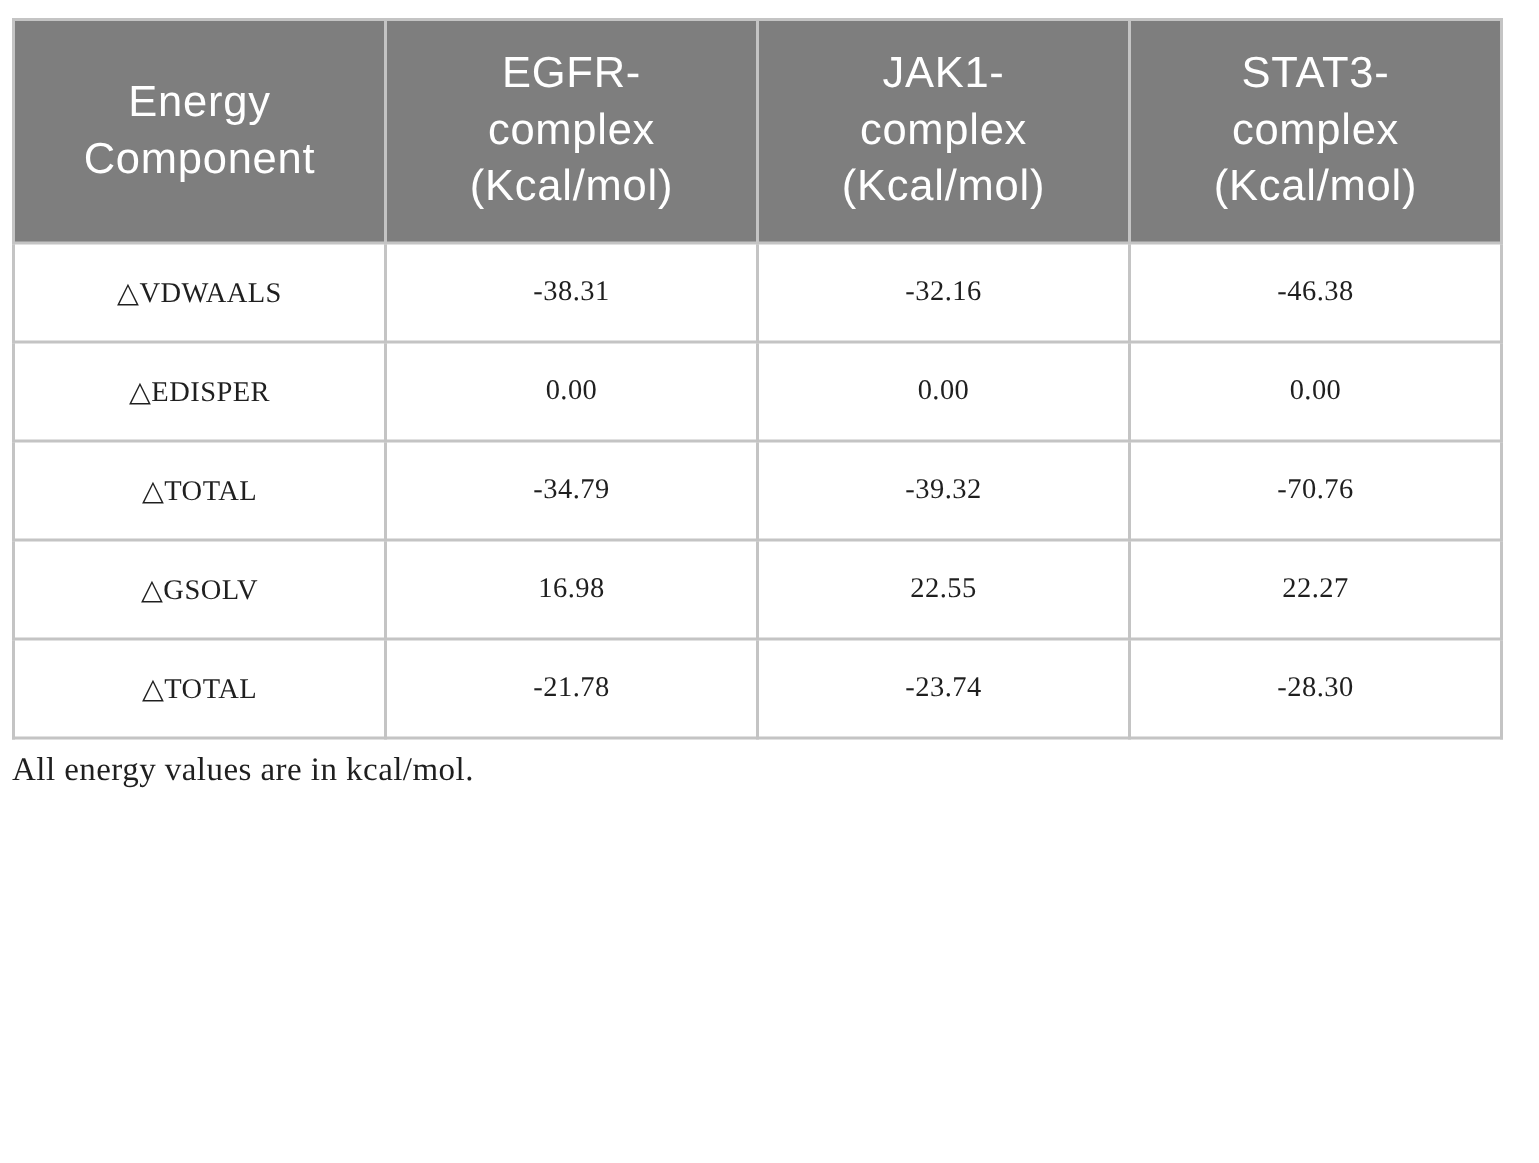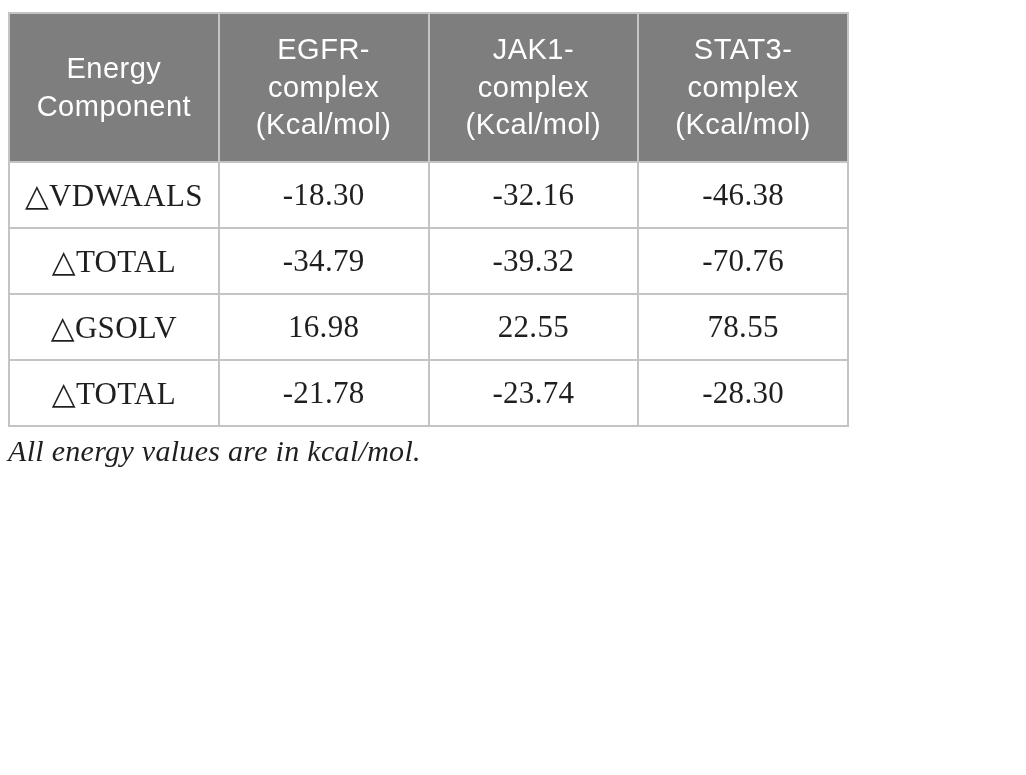--- a/index.html
+++ b/index.html
@@ -20,21 +20,21 @@
   }
   .figure {
     position: absolute;
     left: 8px;
     top: 12px;
     width: 1010px;
   }
   table.energy-table {
     border-collapse: collapse;
     table-layout: fixed;
-    width: 841px;
+    width: 994px;
     border-radius: 16px;
   }
   table.energy-table col { width: 25%; }
   table.energy-table th {
     background: var(--header-bg);
     color: var(--header-text);
     font-family: "Liberation Sans", sans-serif;
     font-weight: 400;
     font-size: 29px;
     line-height: 1.3;
@@ -44,31 +44,30 @@
     text-align: center;
     vertical-align: middle;
     white-space: pre-line;
     padding: 0;
   }
   table.energy-table td {
     border: 2px solid var(--border-color);
     height: 66px;
     text-align: center;
     vertical-align: middle;
-    font-size: 31px;
+    font-size: 19px;
     color: var(--body-text);
     letter-spacing: 0.3px;
     padding: 0;
   }
   .caption {
     margin-top: 7px;
-    font-size: 30px;
+    font-size: 22px;
     color: var(--body-text);
     letter-spacing: 0.3px;
-    font-style: italic;
   }
 </style>
 </head>
 <body>
 
 <div class="figure">
   <table class="energy-table">
     <colgroup>
       <col>
         <col>
@@ -86,35 +85,41 @@
 complex
 (Kcal/mol)</th>
         <th>STAT3-
 complex
 (Kcal/mol)</th>
       </tr>
     </thead>
     <tbody>
       <tr>
         <td>△VDWAALS</td>
-        <td>-18.30</td>
+        <td>-38.31</td>
         <td>-32.16</td>
         <td>-46.38</td>
+      </tr>
+      <tr>
+        <td>△EDISPER</td>
+        <td>0.00</td>
+        <td>0.00</td>
+        <td>0.00</td>
       </tr>
       <tr>
         <td>△TOTAL</td>
         <td>-34.79</td>
         <td>-39.32</td>
         <td>-70.76</td>
       </tr>
       <tr>
         <td>△GSOLV</td>
         <td>16.98</td>
         <td>22.55</td>
-        <td>78.55</td>
+        <td>22.27</td>
       </tr>
       <tr>
         <td>△TOTAL</td>
         <td>-21.78</td>
         <td>-23.74</td>
         <td>-28.30</td>
       </tr>
     </tbody>
   </table>
   <div class="caption">All energy values are in kcal/mol.</div>

